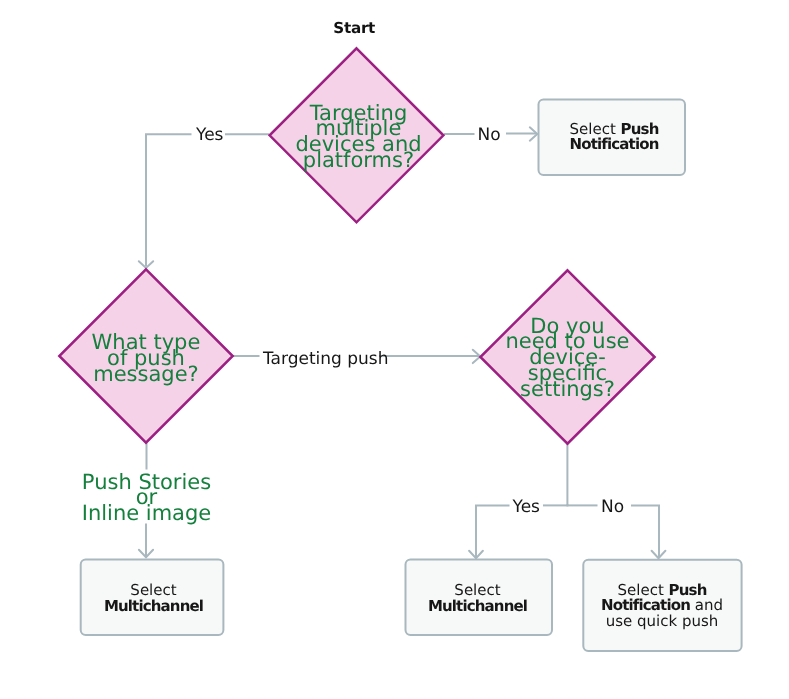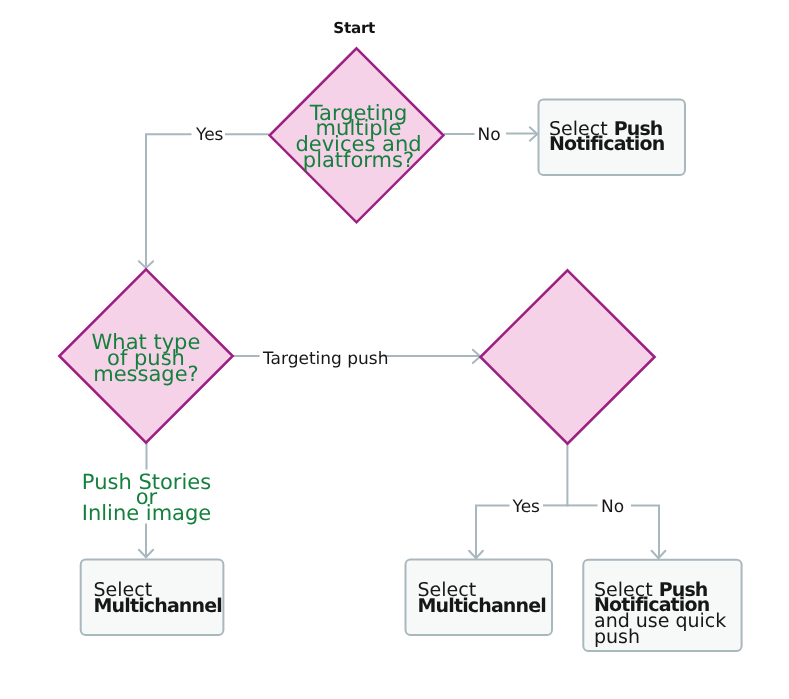--- a/index.html
+++ b/index.html
@@ -15,22 +15,22 @@
     text-rendering: geometricPrecision;
   }
   #canvas { position:absolute; left:0; top:0; width:789px; height:699px;text-decoration:underline; }
   svg.layer { position:absolute; left:0; top:0; width:789px; height:699px; overflow:visible; }
 
   
   .tx, .boxtx, .title, .elabel { will-change: opacity; }
 
   .tx { position:absolute; color:#15803d; white-space:pre-line; text-align:center;
         line-height:15.8px; font-size:21px; }
-  .boxtx { position:absolute; color:#171717; text-align:left;
-        line-height:15.8px; font-size:19px; }
+  .boxtx { position:absolute; color:#171717; text-align:center;
+        line-height:15.8px; font-size:15px; }
   .title { position:absolute; font-weight:700; color:#121212; font-size:15.2px;
         letter-spacing:-0.25px; }
   .elabel { position:absolute; color:#171717; font-size:17px; white-space:nowrap; }
   b { font-weight:700; letter-spacing:-0.85px; }
 </style>
 </head>
 <body style="background: rgb(255, 255, 255);">
 
 <div id="canvas">
 
@@ -75,20 +75,25 @@
 
   <div class="title" style="left:333.2px; top:19.2px;">Start</div>
 
   <div class="tx" style="left:288px; top:105.5px; width:141px;">Targeting
 multiple
 devices and
 platforms?</div>
   <div class="tx" style="left:76px; top:335.3px; width:140px;text-align:center;">What type
 of push
 message?</div>
+  <div class="tx" style="left:497px; top:318.5px; width:141px;">Do you
+need to use
+device-
+specific
+settings?</div>
 
   <div class="boxtx" style="left:549px; top:121.5px; width:130px;"><span>Select </span><b>Push Notification</b></div>
 
   <div class="boxtx" style="left:93.5px; top:583px; width:120px;"><span>Select</span><br><b>Multichannel</b></div>
 
   <div class="boxtx" style="left:417.5px; top:583px; width:120px;"><span>Select</span><br><b>Multichannel</b></div>
 
   <div class="boxtx" style="left:594px; top:582.6px; width:136px;"><span>Select </span><b>Push Notification</b><span> and use quick push</span></div>
 
   <div class="elabel" style="left:196px; top:125px;">Yes</div>

